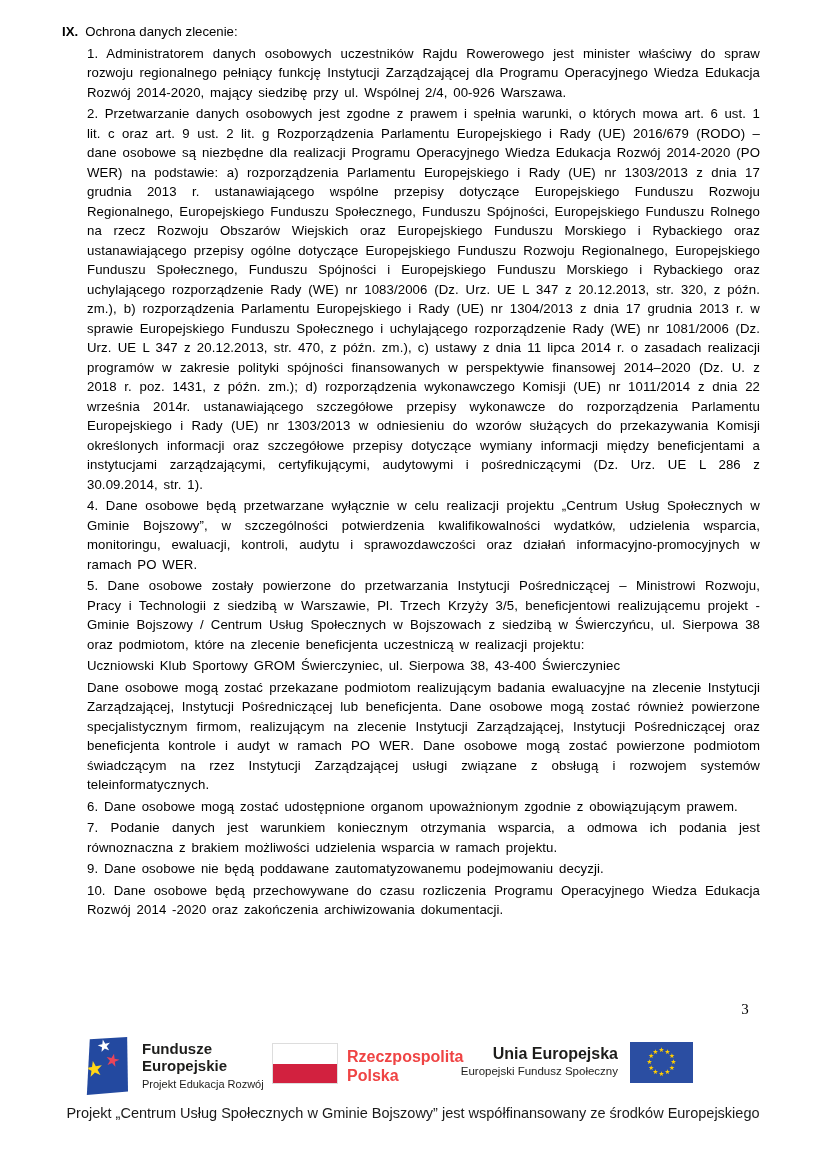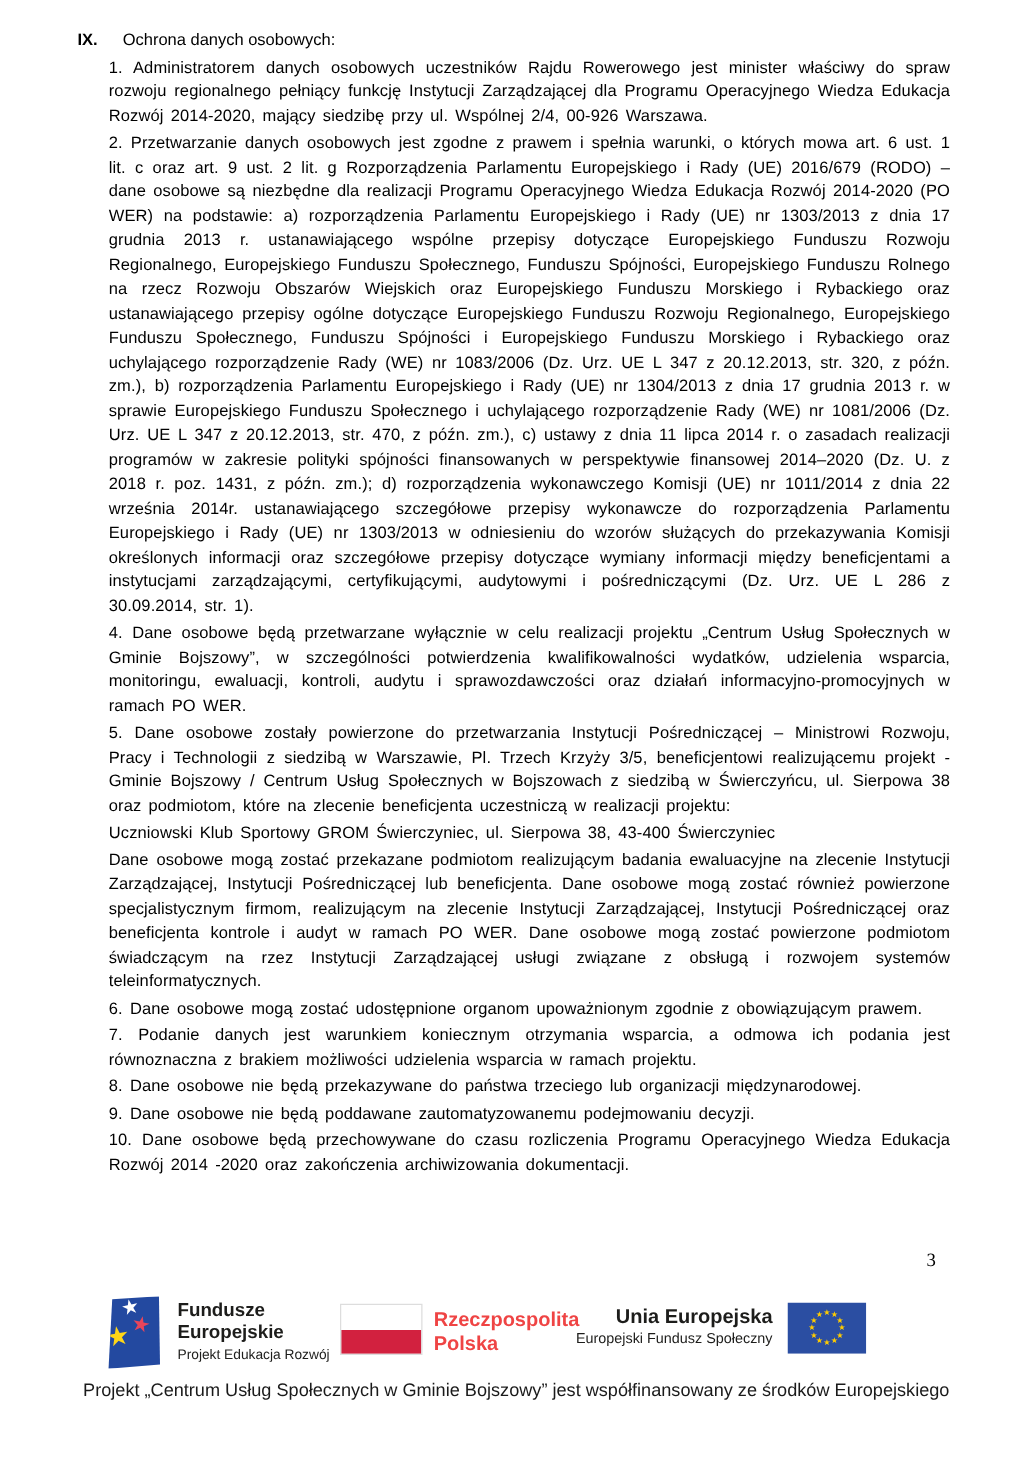--- a/index.html
+++ b/index.html
@@ -1,20 +1,20 @@
 <!DOCTYPE html>
 <html lang="pl"><head>
 <meta charset="utf-8">
 <style>
   html,body{margin:0;padding:0;background:#fff;}
   .page{position:relative;width:826px;height:1169px;background:#ffffff;overflow:hidden;
         font-family:"Liberation Sans", sans-serif;color:#000;}
   .content{position:absolute;left:62px;top:22px;width:700px;}
   .heading{margin:0;font-size:13.2px;line-height:19.5px;}
-  .hnum{font-weight:bold;margin-right:20px;text-align:right;}
+  .hnum{font-weight:bold;margin-right:7px;text-align:right;}
   .bodytext{margin-left:23px;width:677px;}
   .para{margin:2px;text-align:justify;font-size:13.2px;line-height:19.5px;
         letter-spacing:0.1px;word-spacing:2px;}
   .page-number{position:absolute;left:730px;top:1001px;width:30px;text-align:center;
         font-family:"Liberation Serif", serif;font-size:15px;}
 
   
   .fe-flag{position:absolute;left:86px;top:1037px;width:42px;height:58px;background:#2349A0;
         clip-path:polygon(9% 4%, 98% 0%, 100% 94%, 2% 100%);}
   .fe-star{position:absolute;font-family:"DejaVu Sans", sans-serif;line-height:1;}
@@ -38,31 +38,30 @@
 
   .footer-note{position:absolute;left:0;right:0;top:1102px;text-align:center;
         font-size:14.5px;line-height:23.5px;color:#1a1a1a;}
 </style>
 </head>
 <body>
 
 <div class="page">
 
   <div class="content">
-    <p class="heading"><span class="hnum">IX.</span><span>Ochrona danych osobowych:</span></p>
+    <p class="heading"><span class="hnum">IX.</span><span>Ochrona danych zlecenie:</span></p>
     <div class="bodytext">
       <p class="para">1. Administratorem danych osobowych uczestników Rajdu Rowerowego jest minister właściwy do spraw rozwoju regionalnego pełniący funkcję Instytucji Zarządzającej dla Programu Operacyjnego Wiedza Edukacja Rozwój 2014-2020, mający siedzibę przy ul. Wspólnej 2/4, 00-926 Warszawa.</p>
       <p class="para">2. Przetwarzanie danych osobowych jest zgodne z prawem i spełnia warunki, o których mowa art. 6 ust. 1 lit. c oraz art. 9 ust. 2 lit. g Rozporządzenia Parlamentu Europejskiego i Rady (UE) 2016/679 (RODO) – dane osobowe są niezbędne dla realizacji Programu Operacyjnego Wiedza Edukacja Rozwój 2014-2020 (PO WER) na podstawie: a) rozporządzenia Parlamentu Europejskiego i Rady (UE) nr 1303/2013 z dnia 17 grudnia 2013 r. ustanawiającego wspólne przepisy dotyczące Europejskiego Funduszu Rozwoju Regionalnego, Europejskiego Funduszu Społecznego, Funduszu Spójności, Europejskiego Funduszu Rolnego na rzecz Rozwoju Obszarów Wiejskich oraz Europejskiego Funduszu Morskiego i Rybackiego oraz ustanawiającego przepisy ogólne dotyczące Europejskiego Funduszu Rozwoju Regionalnego, Europejskiego Funduszu Społecznego, Funduszu Spójności i Europejskiego Funduszu Morskiego i Rybackiego oraz uchylającego rozporządzenie Rady (WE) nr 1083/2006 (Dz. Urz. UE L 347 z 20.12.2013, str. 320, z późn. zm.), b) rozporządzenia Parlamentu Europejskiego i Rady (UE) nr 1304/2013 z dnia 17 grudnia 2013 r. w sprawie Europejskiego Funduszu Społecznego i uchylającego rozporządzenie Rady (WE) nr 1081/2006 (Dz. Urz. UE L 347 z 20.12.2013, str. 470, z późn. zm.), c) ustawy z dnia 11 lipca 2014 r. o zasadach realizacji programów w zakresie polityki spójności finansowanych w perspektywie finansowej 2014–2020 (Dz. U. z 2018 r. poz. 1431, z późn. zm.); d) rozporządzenia wykonawczego Komisji (UE) nr 1011/2014 z dnia 22 września 2014r. ustanawiającego szczegółowe przepisy wykonawcze do rozporządzenia Parlamentu Europejskiego i Rady (UE) nr 1303/2013 w odniesieniu do wzorów służących do przekazywania Komisji określonych informacji oraz szczegółowe przepisy dotyczące wymiany informacji między beneficjentami a instytucjami zarządzającymi,  certyfikującymi, audytowymi i pośredniczącymi (Dz. Urz. UE L 286 z 30.09.2014, str. 1).</p>
       <p class="para">4. Dane osobowe będą przetwarzane wyłącznie w celu realizacji projektu „Centrum Usług Społecznych w Gminie Bojszowy”, w szczególności potwierdzenia kwalifikowalności wydatków, udzielenia wsparcia, monitoringu, ewaluacji, kontroli, audytu i sprawozdawczości oraz działań informacyjno-promocyjnych w ramach PO WER.</p>
       <p class="para">5. Dane osobowe zostały powierzone do przetwarzania Instytucji Pośredniczącej – Ministrowi Rozwoju, Pracy i Technologii z siedzibą w Warszawie, Pl. Trzech Krzyży 3/5, beneficjentowi realizującemu projekt - Gminie Bojszowy / Centrum Usług Społecznych w Bojszowach z siedzibą w Świerczyńcu, ul. Sierpowa 38 oraz podmiotom, które na zlecenie beneficjenta uczestniczą w realizacji projektu:</p>
       <p class="para">Uczniowski Klub Sportowy GROM Świerczyniec, ul. Sierpowa 38, 43-400 Świerczyniec</p>
       <p class="para">Dane osobowe mogą zostać przekazane podmiotom realizującym badania ewaluacyjne na zlecenie Instytucji Zarządzającej, Instytucji Pośredniczącej lub beneficjenta. Dane osobowe mogą zostać również powierzone specjalistycznym firmom, realizującym na zlecenie Instytucji Zarządzającej, Instytucji Pośredniczącej oraz beneficjenta kontrole i audyt w ramach PO WER. Dane osobowe mogą zostać powierzone podmiotom świadczącym na rzez Instytucji Zarządzającej usługi związane z obsługą i rozwojem systemów teleinformatycznych.</p>
       <p class="para">6. Dane osobowe mogą zostać udostępnione organom upoważnionym zgodnie z obowiązującym prawem.</p>
       <p class="para">7. Podanie danych jest warunkiem koniecznym otrzymania wsparcia, a odmowa ich podania jest równoznaczna z brakiem możliwości udzielenia wsparcia w ramach projektu.</p>
-      <p class="para">8. Dane osobowe nie będą przekazywane do państwa trzeciego lub organizacji międzynarodowej.</p>
       <p class="para">9. Dane osobowe nie będą poddawane zautomatyzowanemu podejmowaniu decyzji.</p>
       <p class="para">10. Dane osobowe będą przechowywane do czasu rozliczenia Programu Operacyjnego Wiedza Edukacja Rozwój 2014 -2020 oraz zakończenia archiwizowania dokumentacji.</p>
     </div>
   </div>
 
   <div class="page-number">3</div>
 
   <div class="fe-flag">
     <span class="fe-star white">★</span>
     <span class="fe-star yellow">★</span>

